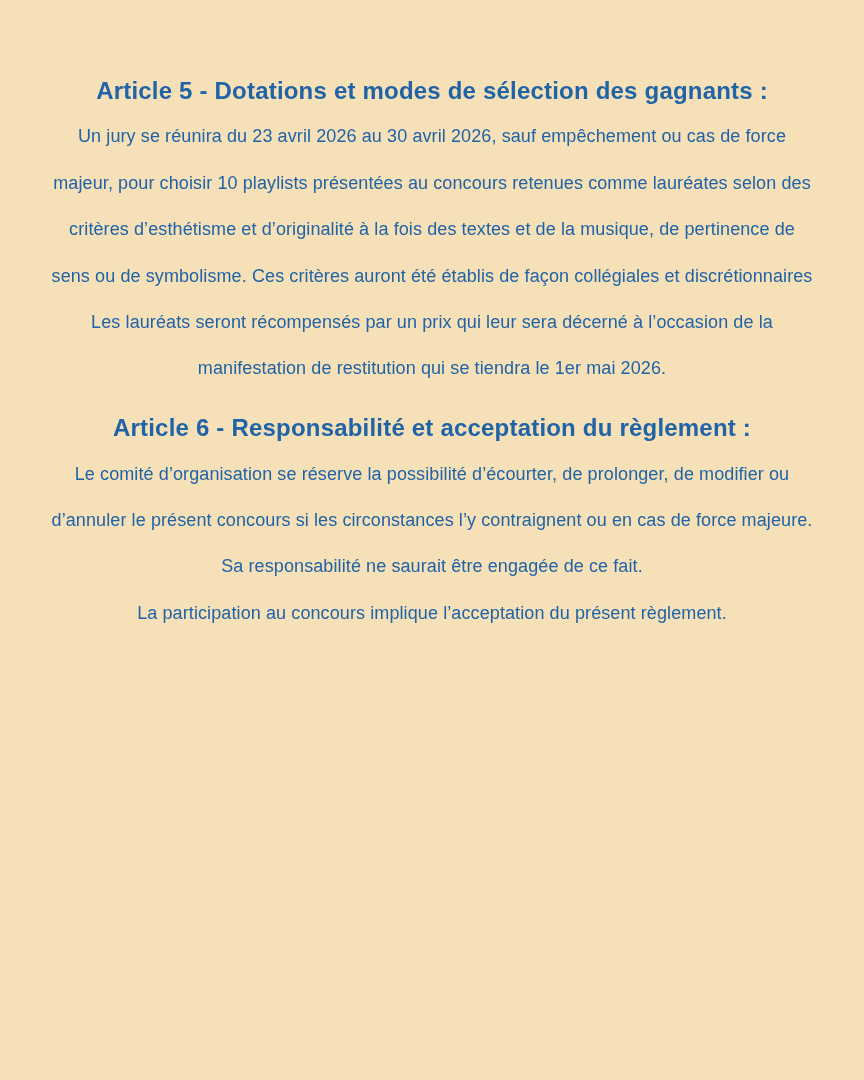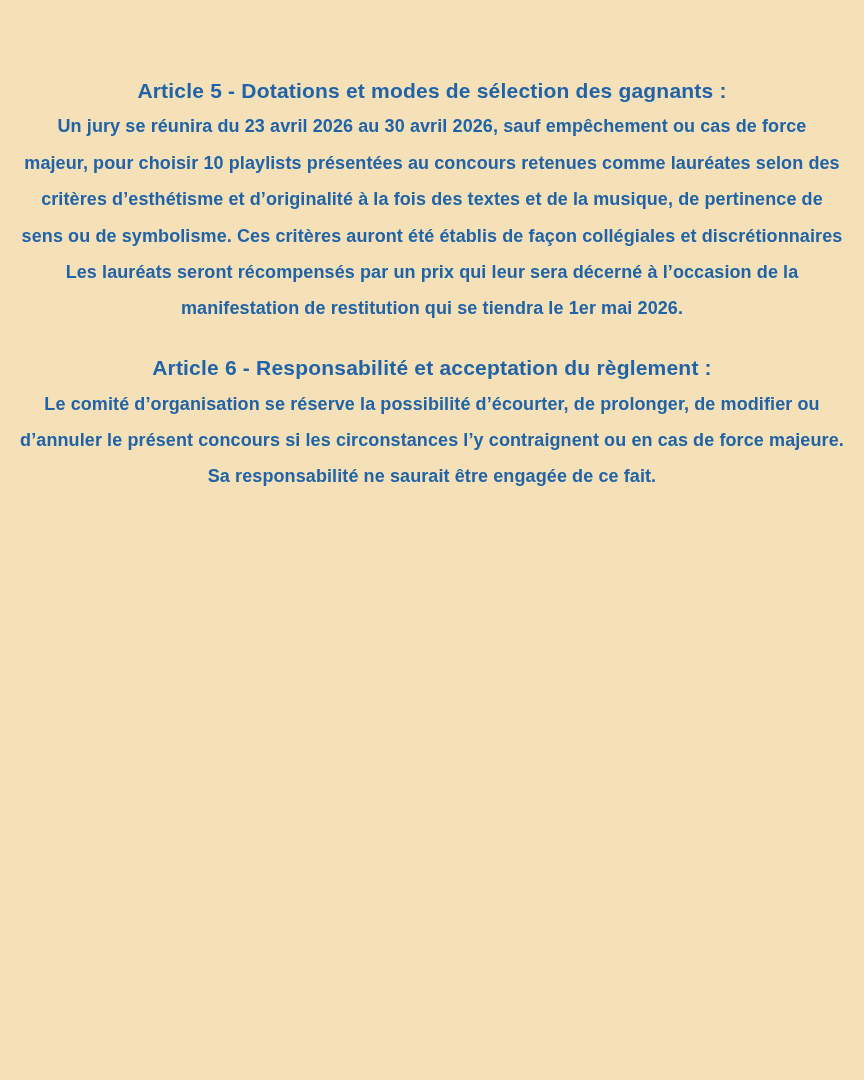--- a/index.html
+++ b/index.html
@@ -18,30 +18,30 @@
     width: 864px;
     padding: 76px 6px 0 6px;
     color: #2063a7;
     text-align: center;
   }
   .section + .section {
     margin-top: 29.4px; 
   }
   .heading {
     margin: 0;
-    font-size: 21px;
+    font-size: 24px;
     font-weight: 700;
     line-height: 29.4px;
     letter-spacing: 0.2px;
     text-align: center;
   }
   .line {
-    margin: 7px;
+    margin: 17px;
     font-size: 18px;
-    font-weight: 700;
+    font-weight: 400;
     line-height: 29.4px;
     letter-spacing: 0.1px;
     white-space: nowrap;
   }
 </style>
 </head>
 <body>
 
 <main class="doc">
 
@@ -53,15 +53,16 @@
     <p class="line">sens ou de symbolisme. Ces critères auront été établis de façon collégiales et discrétionnaires</p>
     <p class="line">Les lauréats seront récompensés par un prix qui leur sera décerné à l’occasion de la</p>
     <p class="line">manifestation de restitution qui se tiendra le 1er mai 2026.</p>
   </section>
 
   <section class="section">
     <h2 class="heading">Article 6 - Responsabilité et acceptation du règlement :</h2>
     <p class="line">Le comité d’organisation se réserve la possibilité d’écourter, de prolonger, de modifier ou</p>
     <p class="line">d’annuler le présent concours si les circonstances l’y contraignent ou en cas de force majeure.</p>
     <p class="line">Sa responsabilité ne saurait être engagée de ce fait.</p>
+    <p class="line">La participation au concours implique l’acceptation du présent règlement.</p>
   </section>
 
 </main>
 
 </body></html>

